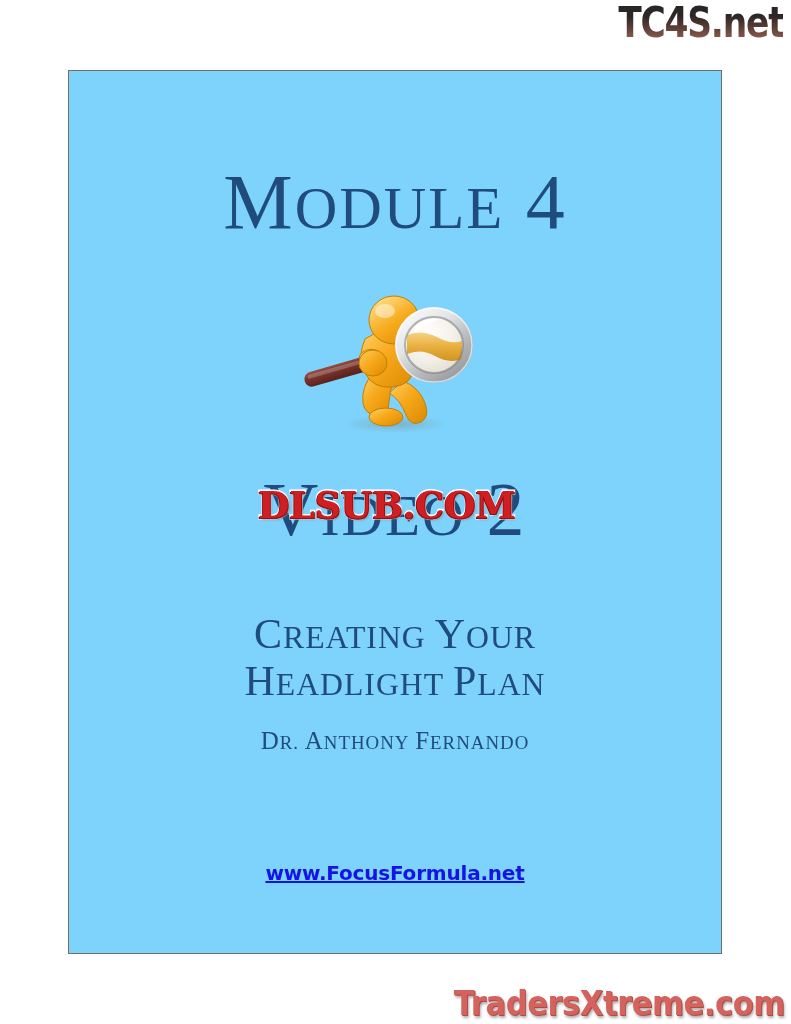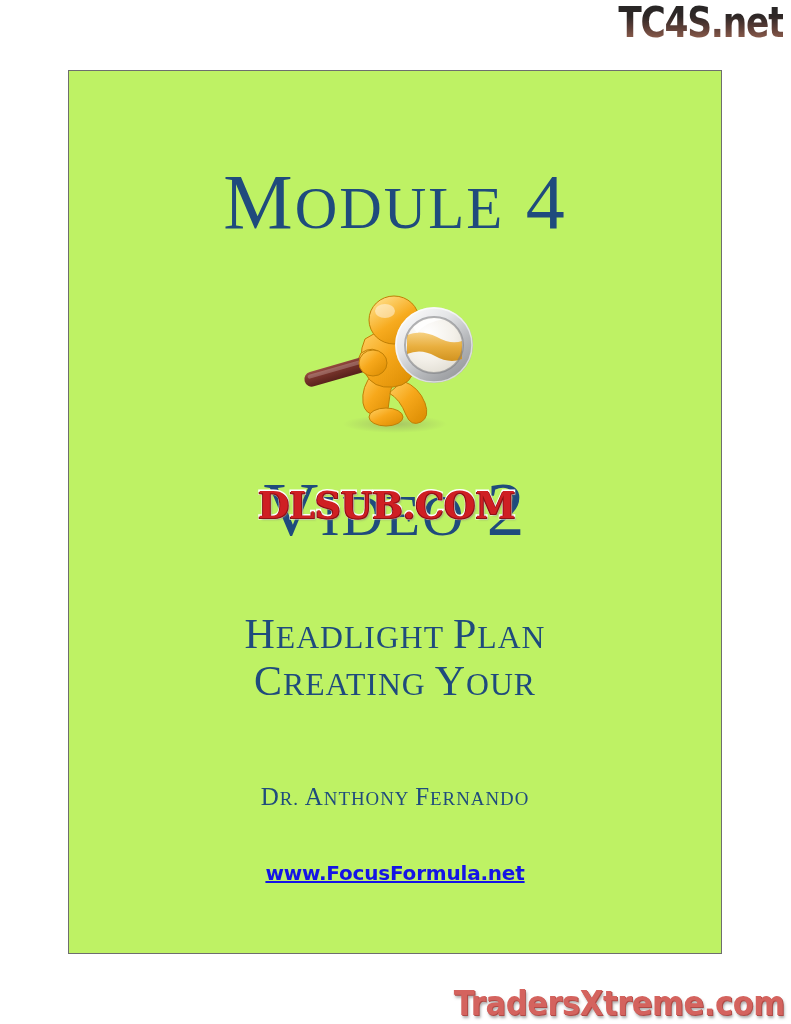--- a/index.html
+++ b/index.html
@@ -39,21 +39,21 @@
   }
 
   
   .page-sheet {
     position: absolute;
     left: 68px;
     top: 70px;
     width: 654px;
     height: 884px;
     border: 1px solid #6e6e6e;
-    background: #bef264;
+    background: #7dd3fc;
     box-sizing: border-box;
   }
 
   .navy { color: #1f4b7d; }
 
   
   .sc {
     font-family: "Liberation Serif", serif;
     font-weight: normal;
     text-align: center;
@@ -124,21 +124,21 @@
     font-size: 42px;
     letter-spacing: 1px;
     line-height: 1.12;
   }
   .subtitle .line { display: block; }
 
   
   .author {
     position: absolute;
     left: 0; right: 0;
-    top: 713px;
+    top: 657px;
     font-size: 25px;
     letter-spacing: 1px;
     line-height: 1;
   }
 
   
   .site-link {
     position: absolute;
     left: 0; right: 0;
     top: 790px;
@@ -265,25 +265,25 @@
   </div>
 
   <div class="sc navy title-video">
     <span class="cap">V</span><span class="sml">IDEO</span><span class="cap">&nbsp;</span><span class="cap">2</span>
   </div>
 
   <div class="wm-dlsub">DLSUB.COM</div>
 
   <div class="sc navy subtitle">
     <span class="line">
+      <span class="cap">C</span><span class="sml">REATING</span><span class="sml">&nbsp;</span><span class="cap">Y</span><span class="sml">OUR</span>
+    </span>
+    <span class="line">
       <span class="cap">H</span><span class="sml">EADLIGHT</span><span class="sml">&nbsp;</span><span class="cap">P</span><span class="sml">LAN</span>
     </span>
-    <span class="line">
-      <span class="cap">C</span><span class="sml">REATING</span><span class="sml">&nbsp;</span><span class="cap">Y</span><span class="sml">OUR</span>
-    </span>
   </div>
 
   <div class="sc navy author">
     <span class="cap">D</span><span class="sml">R.</span><span class="sml">&nbsp;</span><span class="cap">A</span><span class="sml">NTHONY</span><span class="sml">&nbsp;</span><span class="cap">F</span><span class="sml">ERNANDO</span>
   </div>
 
   <div class="site-link">
     <a href="#">www.FocusFormula.net</a>
   </div>
 

